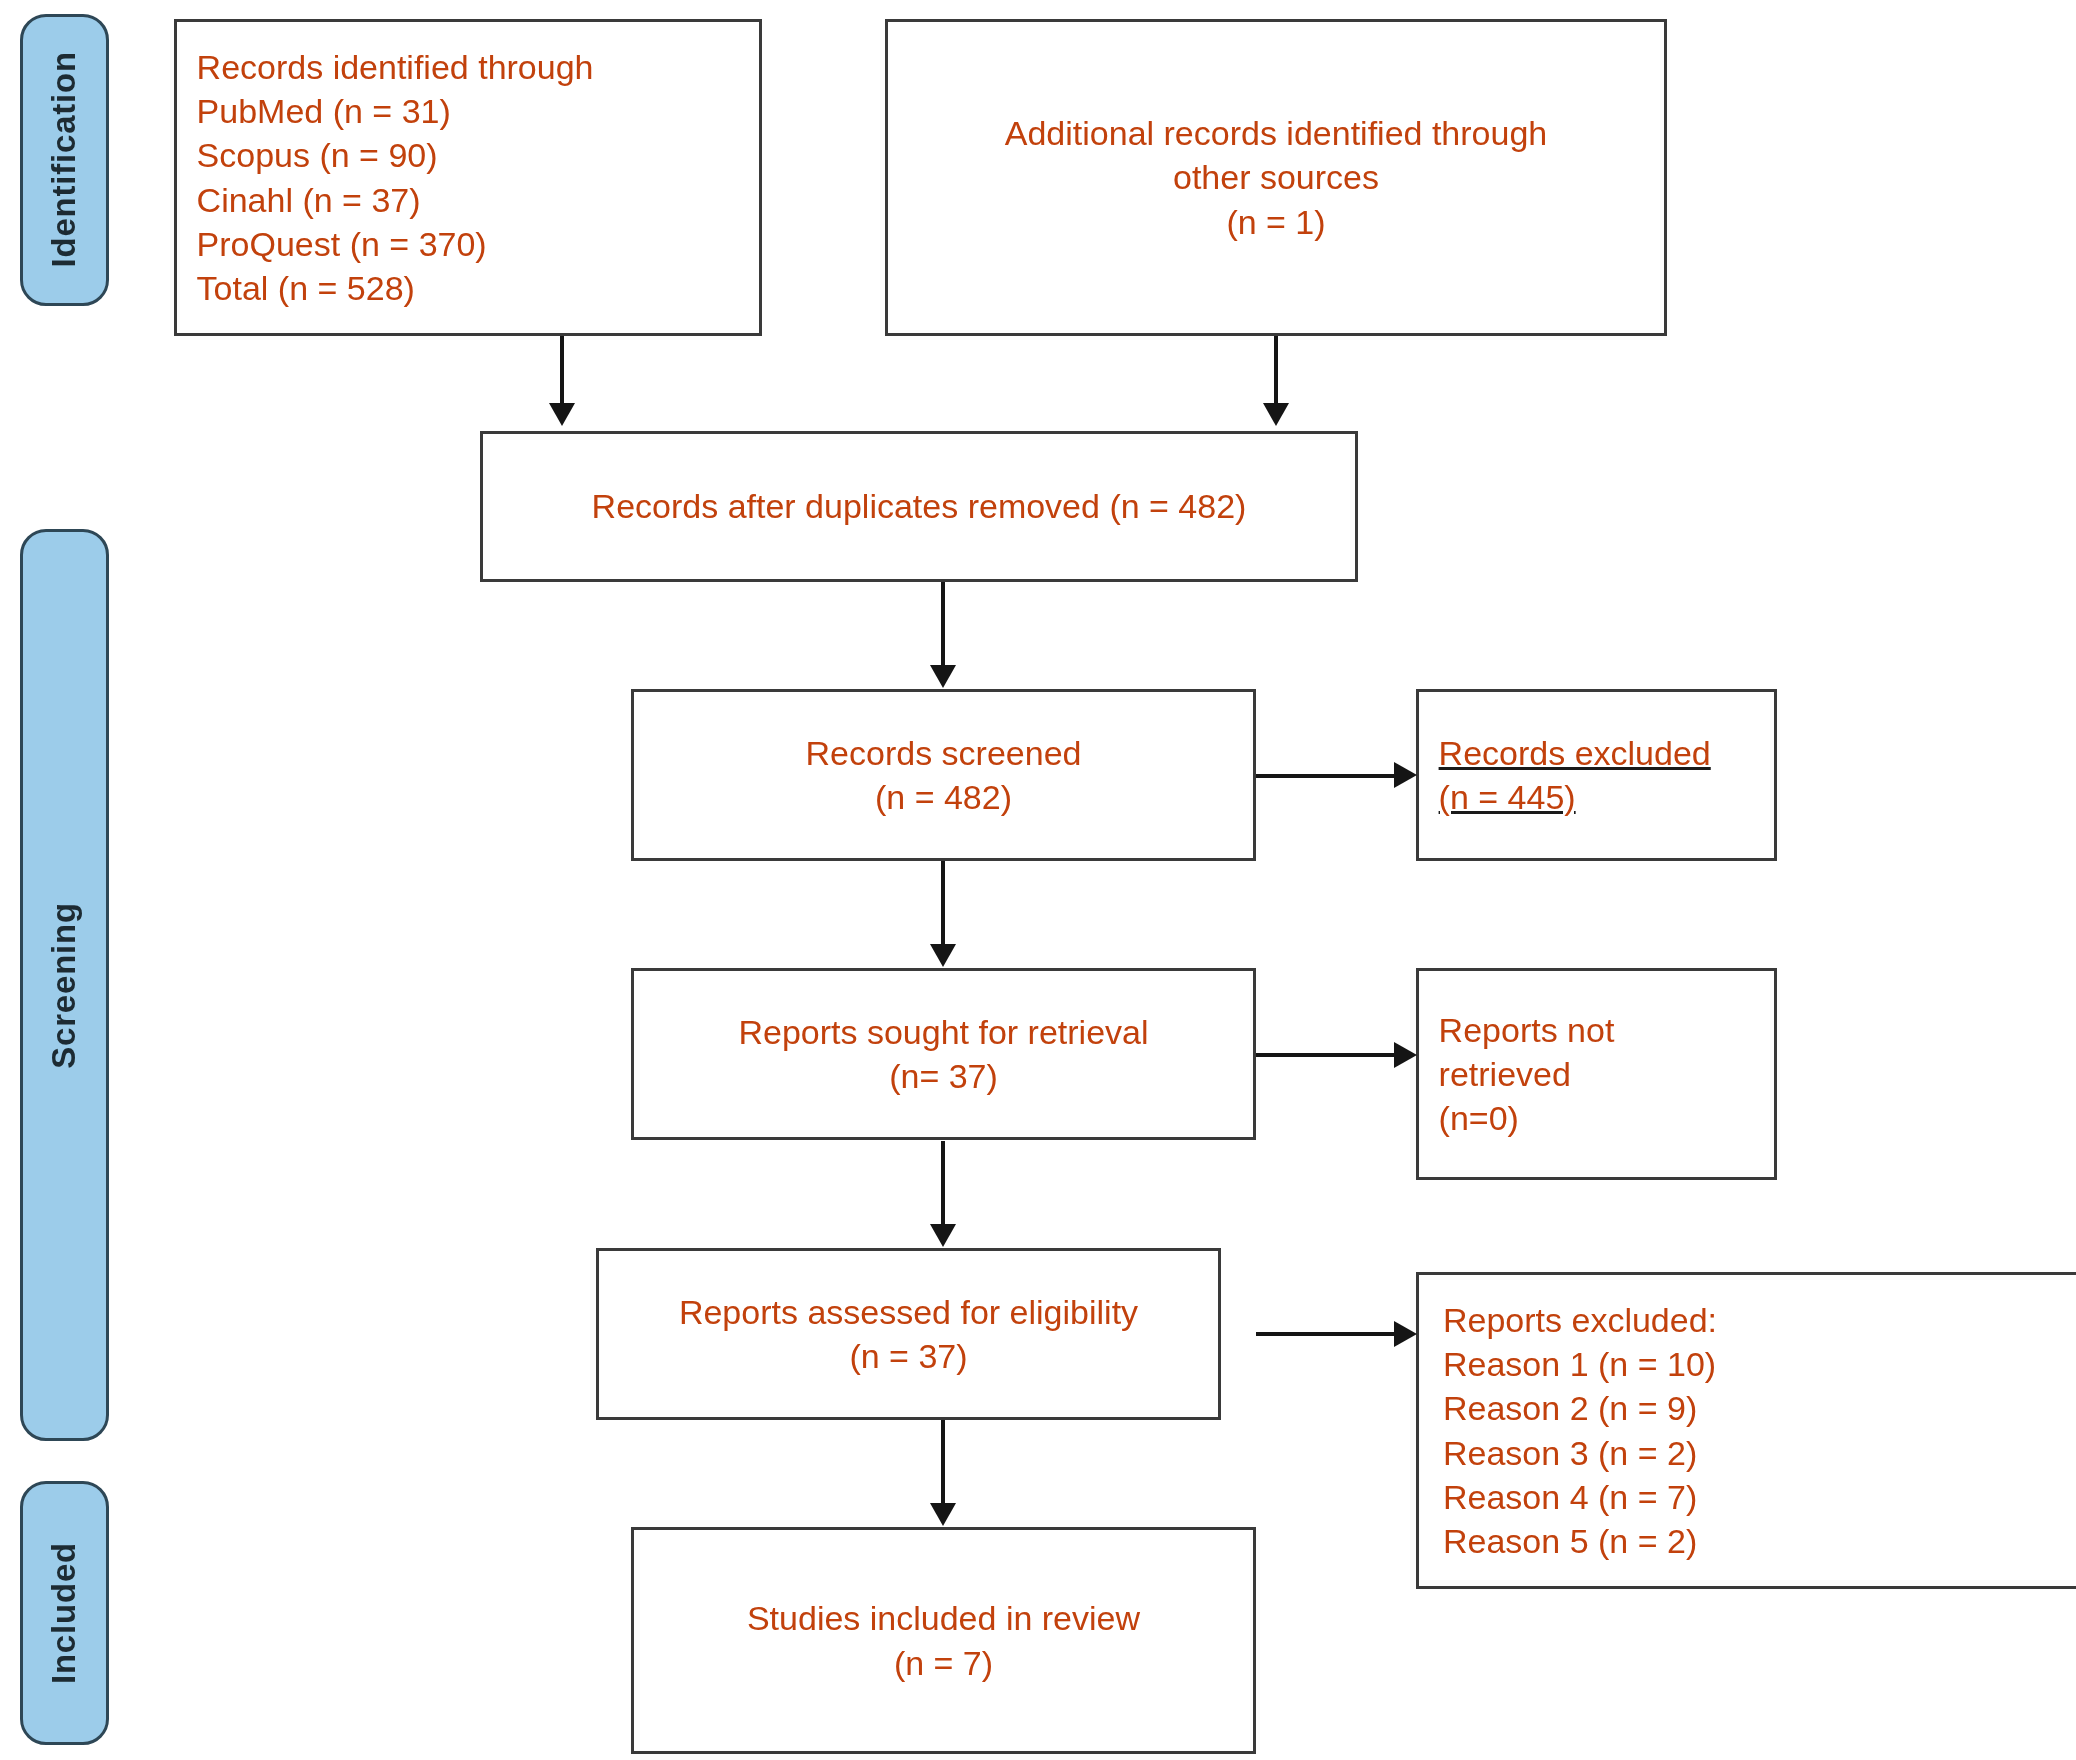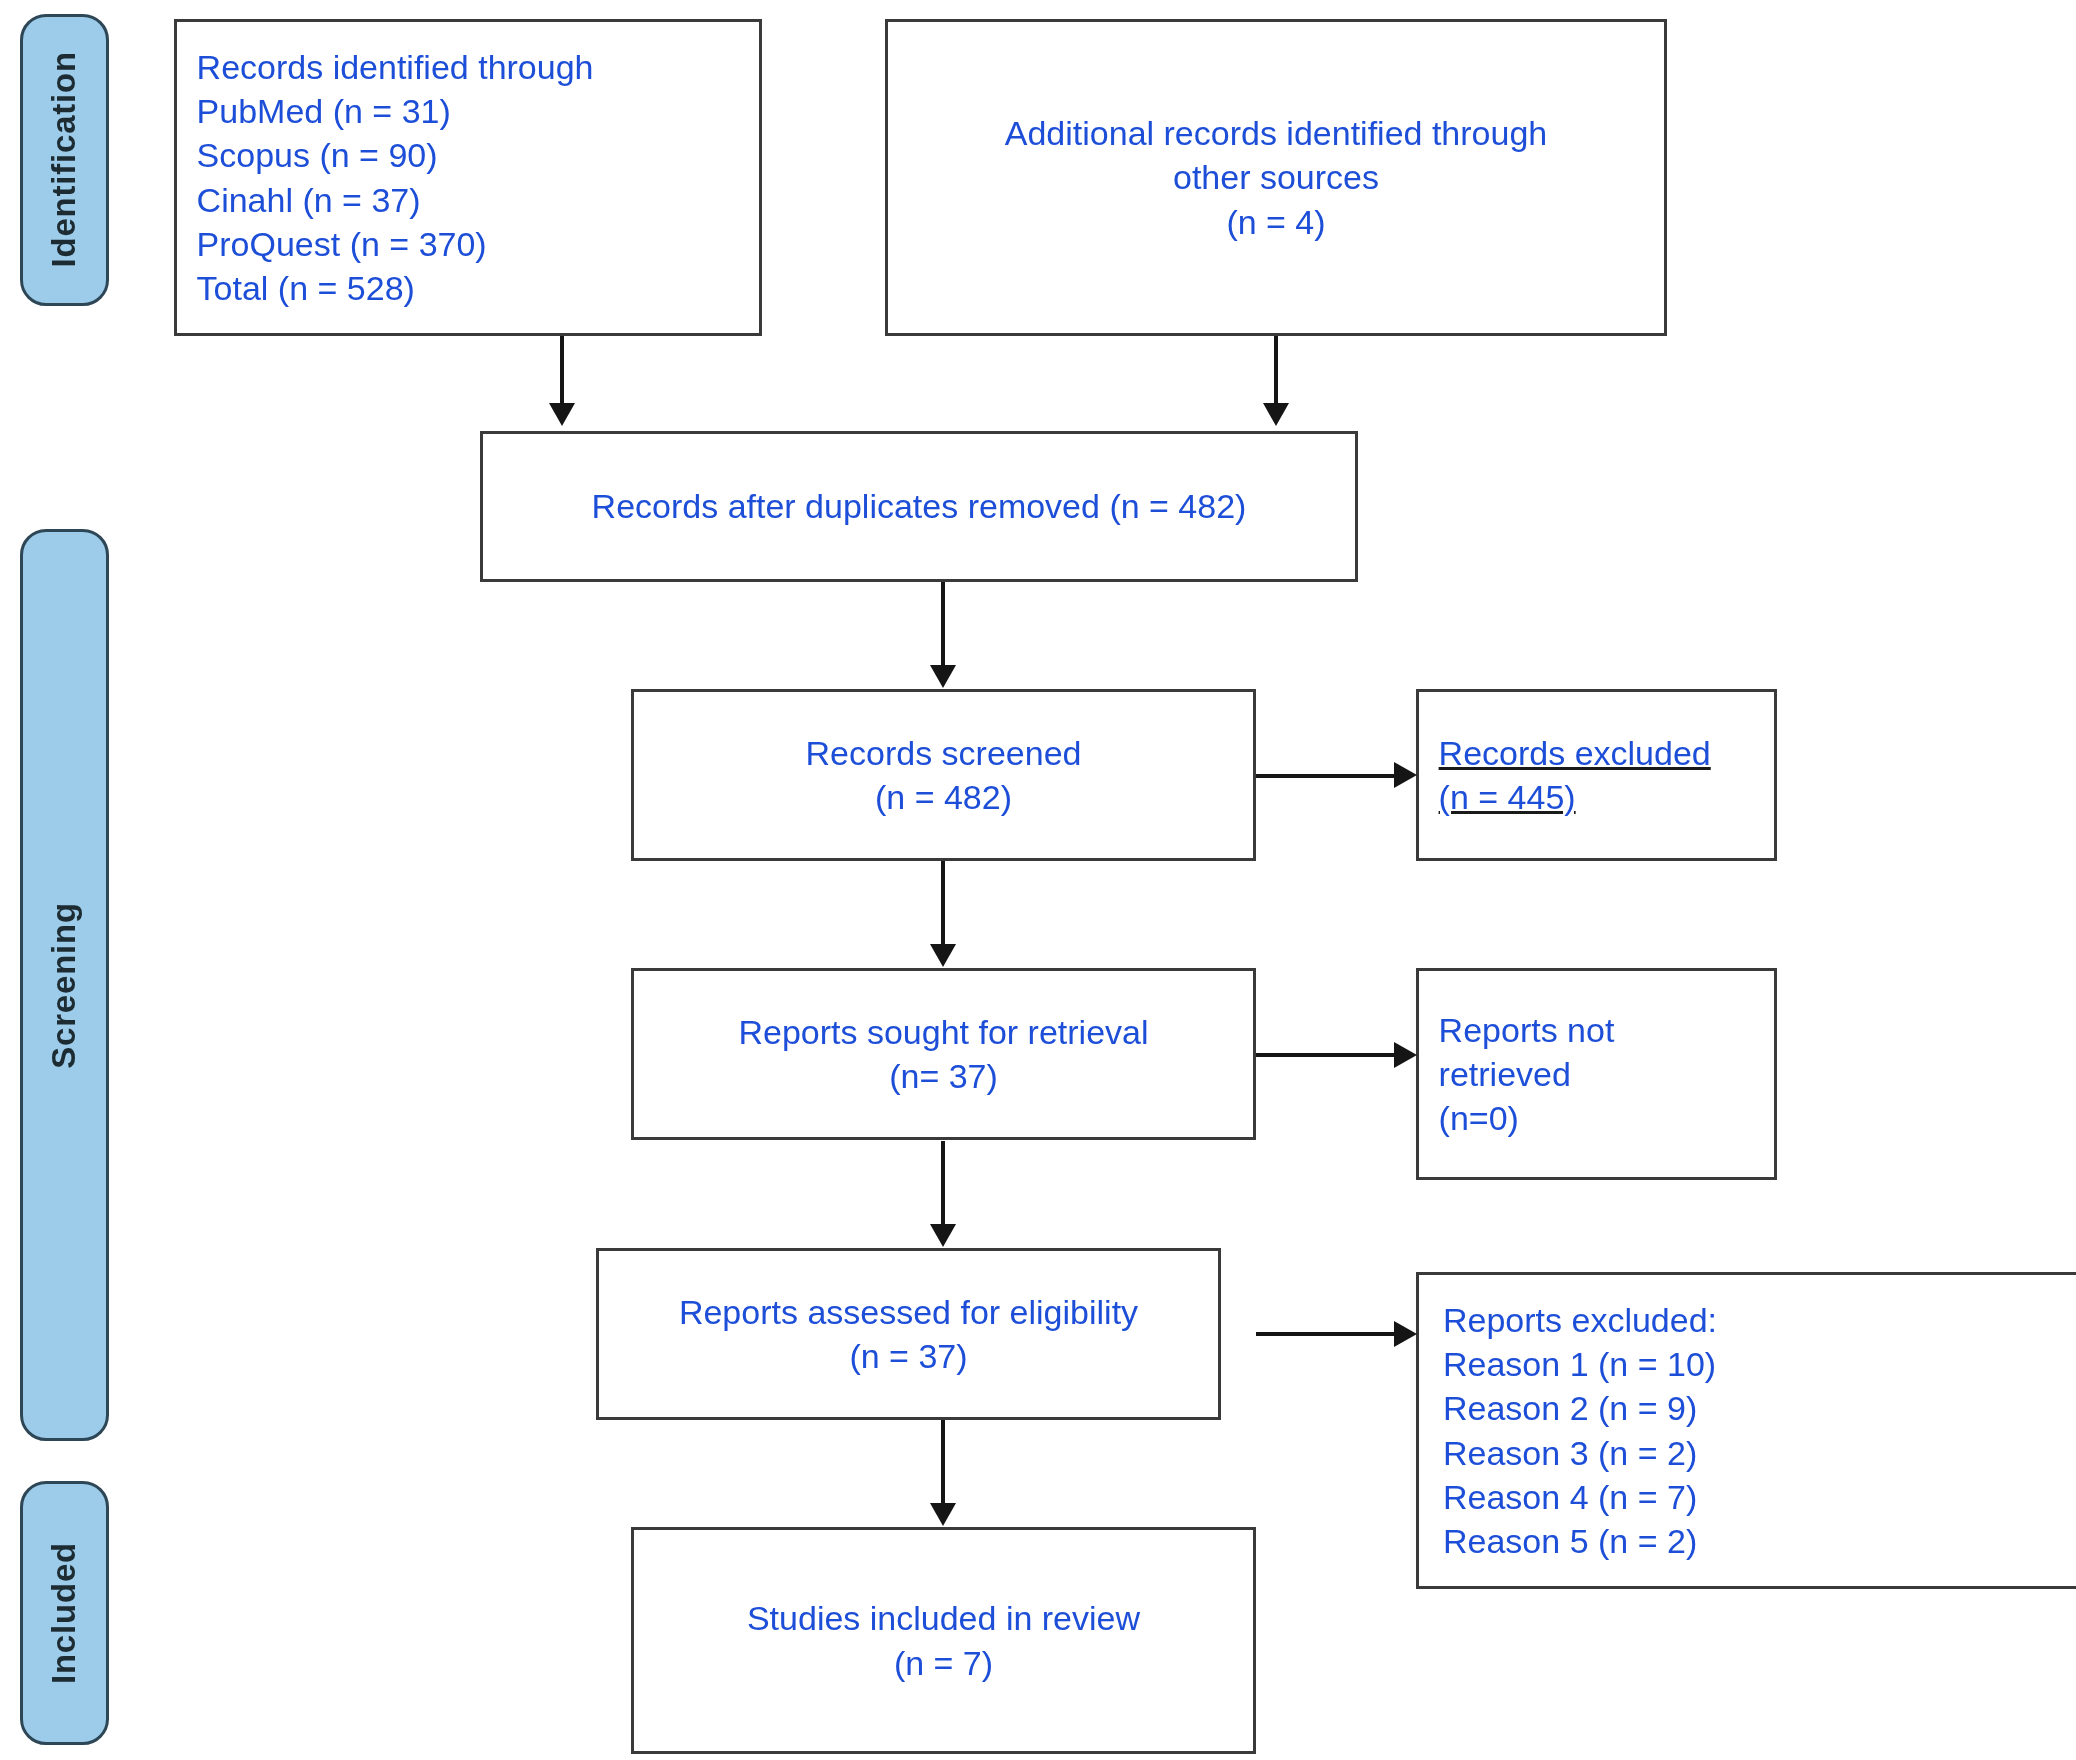--- a/index.html
+++ b/index.html
@@ -36,21 +36,21 @@
     border:3.8px solid #3a3a3a;
     box-sizing:border-box;
     display:flex;
     align-items:center;
     padding:0 19.6px;
   }
   .node .node-text{
     width:100%;
     font-size:34px;
     line-height:1.30;
-    color:#1d4ed8;
+    color:#c2410c;
     white-space:pre-line;
   }
   .node.center .node-text{text-align:center;}
   .node.left   .node-text{text-align:left;}
 
   
   .vline{position:absolute;background:#151515;width:3.8px;}
   .hline{position:absolute;background:#151515;height:3.8px;}
   .arrow-down{
     position:absolute;width:0;height:0;
@@ -87,21 +87,21 @@
     PubMed (n = 31)
     Scopus (n = 90)
     Cinahl (n = 37)
     ProQuest (n = 370)
     Total (n = 528)</div>
   </div>
 
   <div class="node center" style="left:885px;top:19px;width:782px;height:317px;">
     <div class="node-text">Additional records identified through
 other sources
-(n = 4)</div>
+(n = 1)</div>
   </div>
 
   <div class="vline" style="left:560px;top:336px;height:68px;"></div>
   <div class="arrow-down" style="left:549px;top:403px;"></div>
 
   <div class="vline" style="left:1274px;top:336px;height:68px;"></div>
   <div class="arrow-down" style="left:1263px;top:403px;"></div>
 
   <div class="node center" style="left:480px;top:431px;width:878px;height:151px;">
     <div class="node-text">Records after duplicates removed (n = 482)</div>

